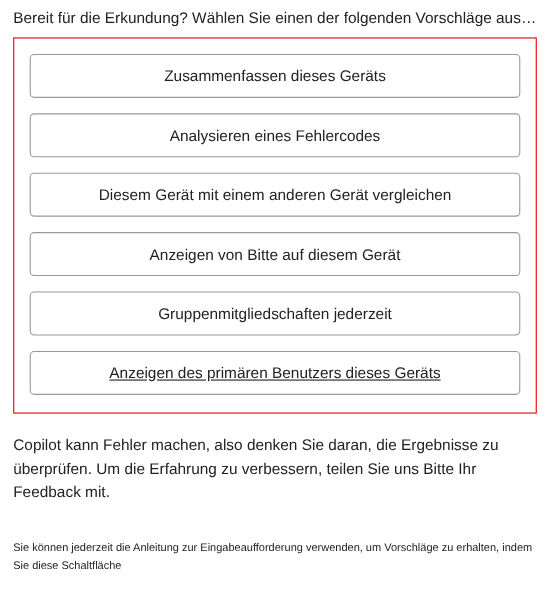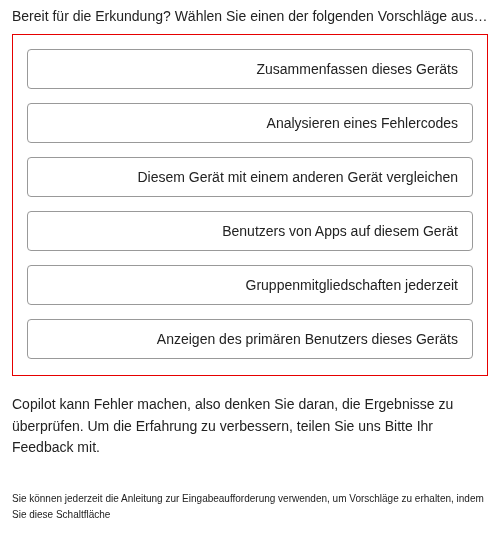--- a/index.html
+++ b/index.html
@@ -19,53 +19,53 @@
       text-overflow: ellipsis;
     }
     .suggestion-box {
       border: 1.5px solid #e60000;
       padding: 14px 14px 10px 14px;
       margin-bottom: 18px;
     }
     .suggestion {
       display: block;
       width: 100%;
-      text-align: right;
+      text-align: center;
       border: 1px solid #999;
       border-radius: 4px;
       background: #fff;
       font-size: 14px;
       padding: 11px 14px;
       margin-bottom: 14px;
       cursor: pointer;
       color: #222;
       font-family: inherit;
     }
-    .suggestion:last-child { margin-bottom: 6px; }
+    .suggestion:last-child { margin-bottom: 6px; text-decoration: underline; }
     .note {
       font-size: 14px;
       line-height: 1.55;
       margin-bottom: 32px;
     }
     .hint {
       font-size: 10px;
       line-height: 1.6;
       color: #222;
     }
   </style>
 </head>
 <body>
 
 <div class="intro">Bereit für die Erkundung? Wählen Sie einen der folgenden Vorschläge aus, um zu beginnen...</div>
 
 <div class="suggestion-box">
   <button class="suggestion">Zusammenfassen dieses Geräts</button>
   <button class="suggestion">Analysieren eines Fehlercodes</button>
   <button class="suggestion">Diesem Gerät mit einem anderen Gerät vergleichen</button>
-  <button class="suggestion">Benutzers von Apps auf diesem Gerät</button>
+  <button class="suggestion">Anzeigen von Bitte auf diesem Gerät</button>
   <button class="suggestion">Gruppenmitgliedschaften jederzeit</button>
   <button class="suggestion">Anzeigen des primären Benutzers dieses Geräts</button>
 </div>
 
 <div class="note">Copilot kann Fehler machen, also denken Sie daran, die Ergebnisse zu überprüfen. Um die Erfahrung zu verbessern, teilen Sie uns Bitte Ihr Feedback mit.</div>
 
 <div class="hint">
   <span>Sie können jederzeit die Anleitung zur Eingabeaufforderung verwenden, um Vorschläge zu erhalten, indem Sie diese Schaltfläche</span><br>
   
 </div>

